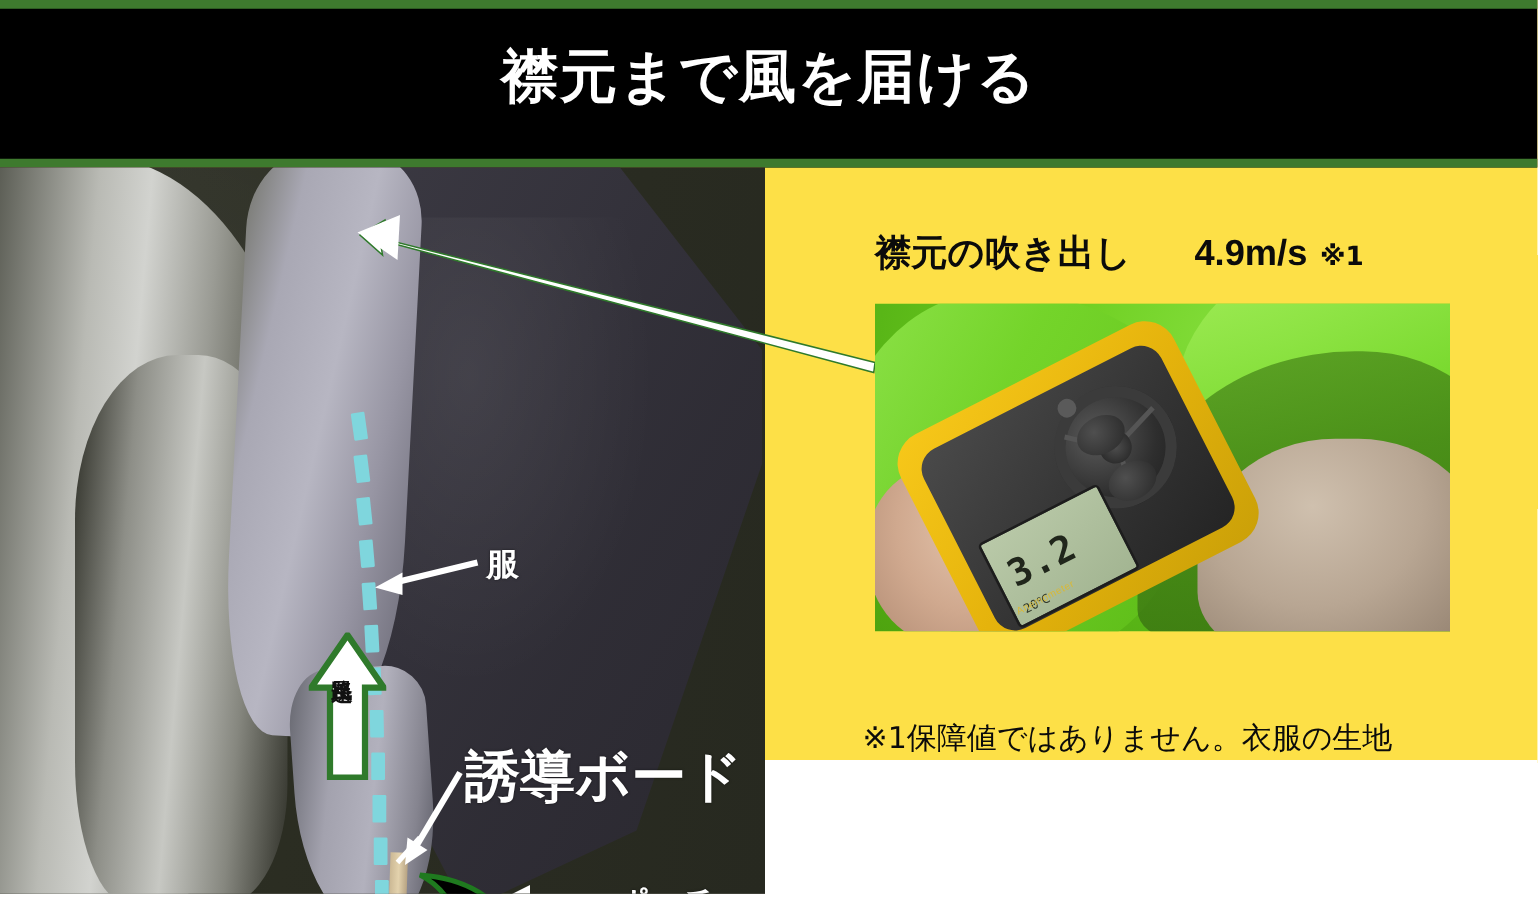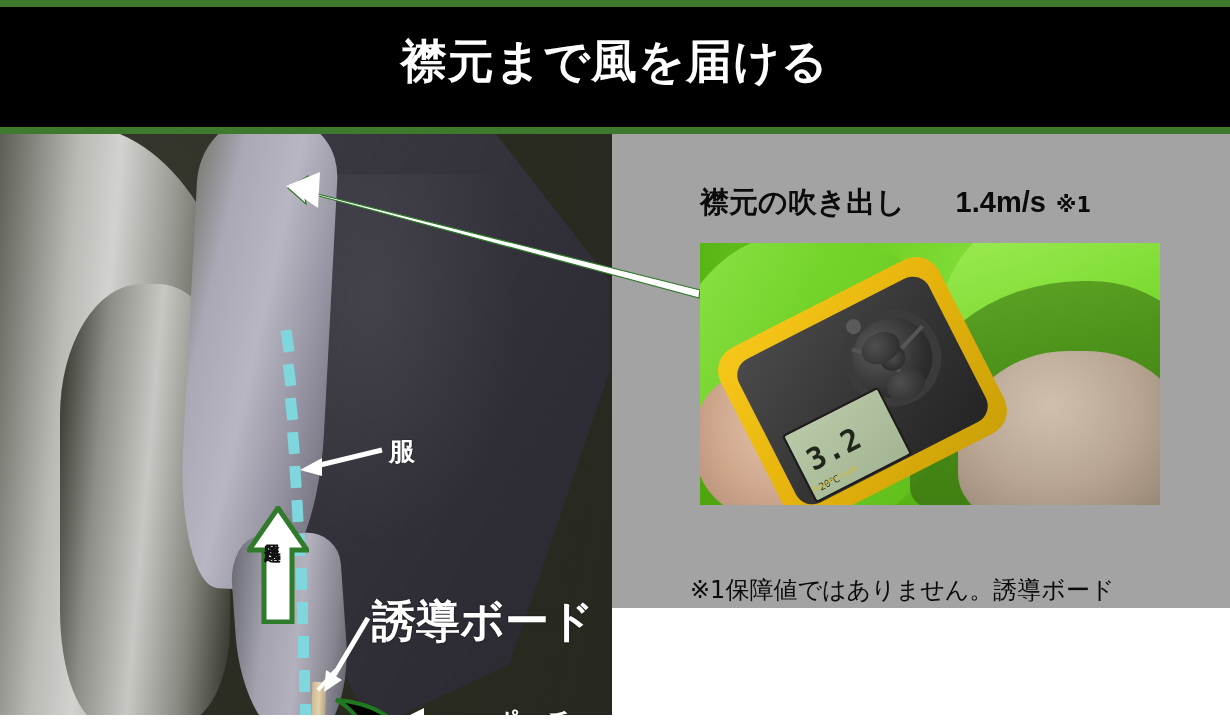--- a/index.html
+++ b/index.html
@@ -1,20 +1,20 @@
 <!DOCTYPE html>
 <html><head>
 <meta charset="utf-8">
 <style>
   * { margin:0; padding:0; box-sizing:border-box; }
   html,body{
     width:1230px; height:720px; background:#ffffff; overflow:hidden;
     font-family:"Liberation Sans","DejaVu Sans",sans-serif;
   }
-  #stage{ position:relative; width:1230px; height:608px; background:#a3a3a3; }
+  #stage{ position:relative; width:1230px; height:608px; background:#fde047; }
 
   
   .banner{
     position:absolute; left:0; top:0; width:1230px; height:134px;
     background:#000000;
     border-top:7px solid #3e7a2e;
     border-bottom:7px solid #3e7a2e;
   }
   .banner-title{
     position:absolute; left:0; top:24px; width:1230px;
@@ -299,21 +299,21 @@
   </div>
 
   <svg class="stage-svg">
     <polygon points="700,290 310,192 308,176 288,188 306,204 304,192 699,298" fill="#ffffff" stroke="#2f7a2b" stroke-width="1.2"></polygon>
     <polygon points="286,186 320,172 318,208" fill="#ffffff"></polygon>
   </svg>
 
   <div class="measure-heading">
     <span>襟元の吹き出し</span>
     <span>&nbsp;&nbsp;&nbsp;</span>
-    <span class="unit">1.4m/s</span>
+    <span class="unit">4.9m/s</span>
     <span class="mark">※1</span>
   </div>
 
   <div class="photo">
     <div class="ph-bg"></div>
     <div class="ph-fold1"></div>
     <div class="ph-fold2"></div>
     <div class="ph-collar"></div>
     <div class="ph-skin"></div>
     <div class="ph-hand"></div>
@@ -333,16 +333,16 @@
         <div class="meter-lcd">
           <div class="lcd-val">3.2</div>
           <div class="lcd-sub">20℃</div>
         </div>
         <div class="meter-brand">Anemometer</div>
       </div>
     </div>
   </div>
 
   <div class="footnote">
-    <div>※1保障値ではありません。誘導ボード</div>
+    <div>※1保障値ではありません。衣服の生地</div>
   </div>
 
 </div>
 
 </body></html>

